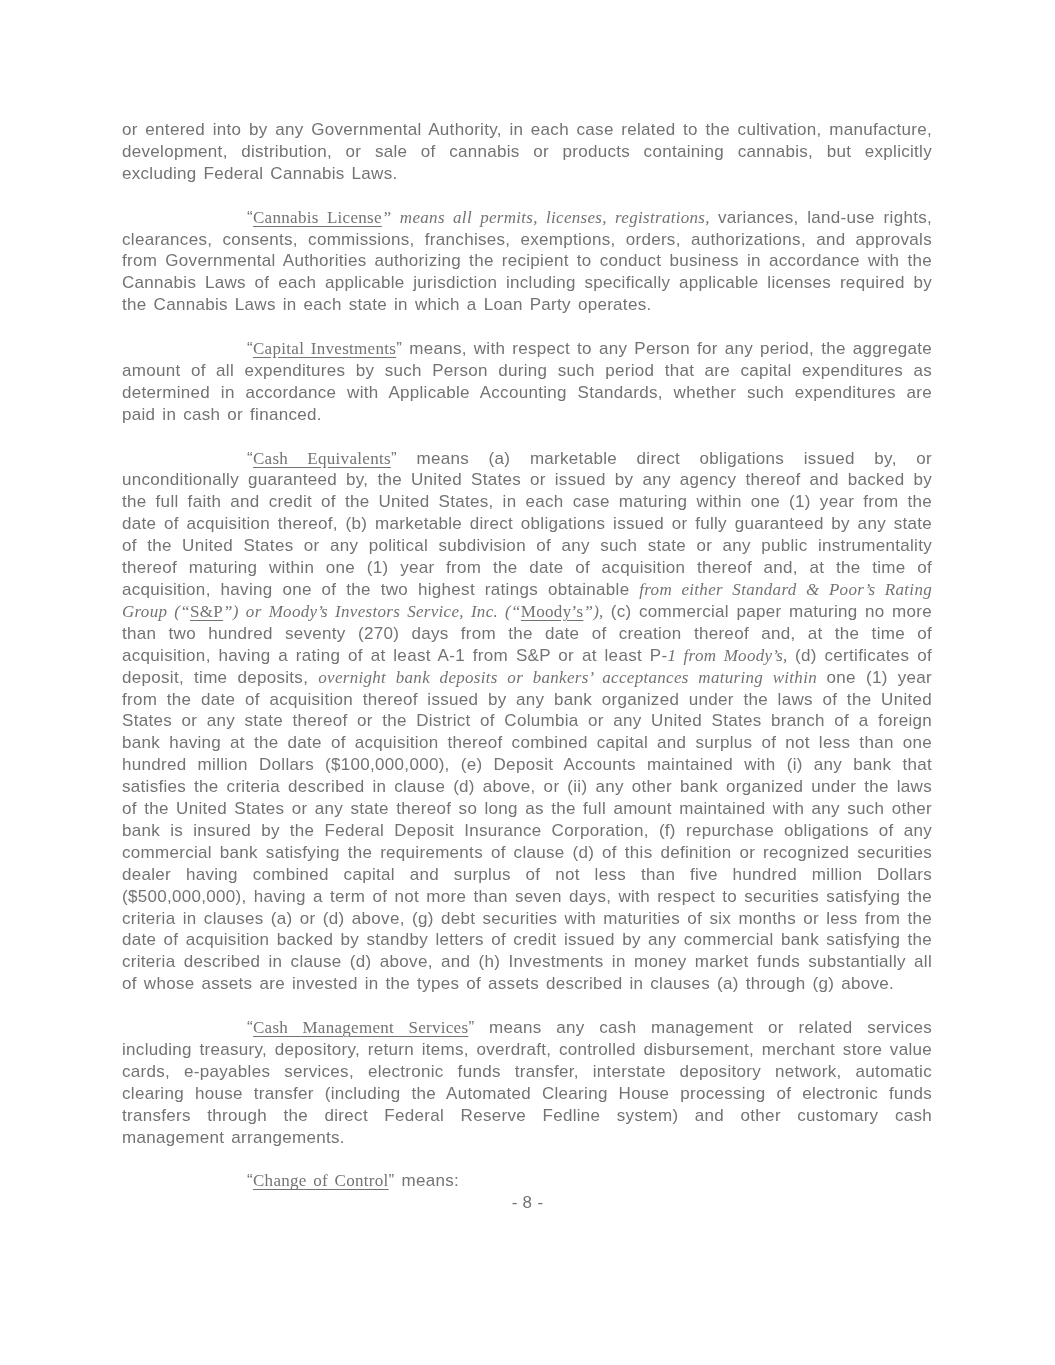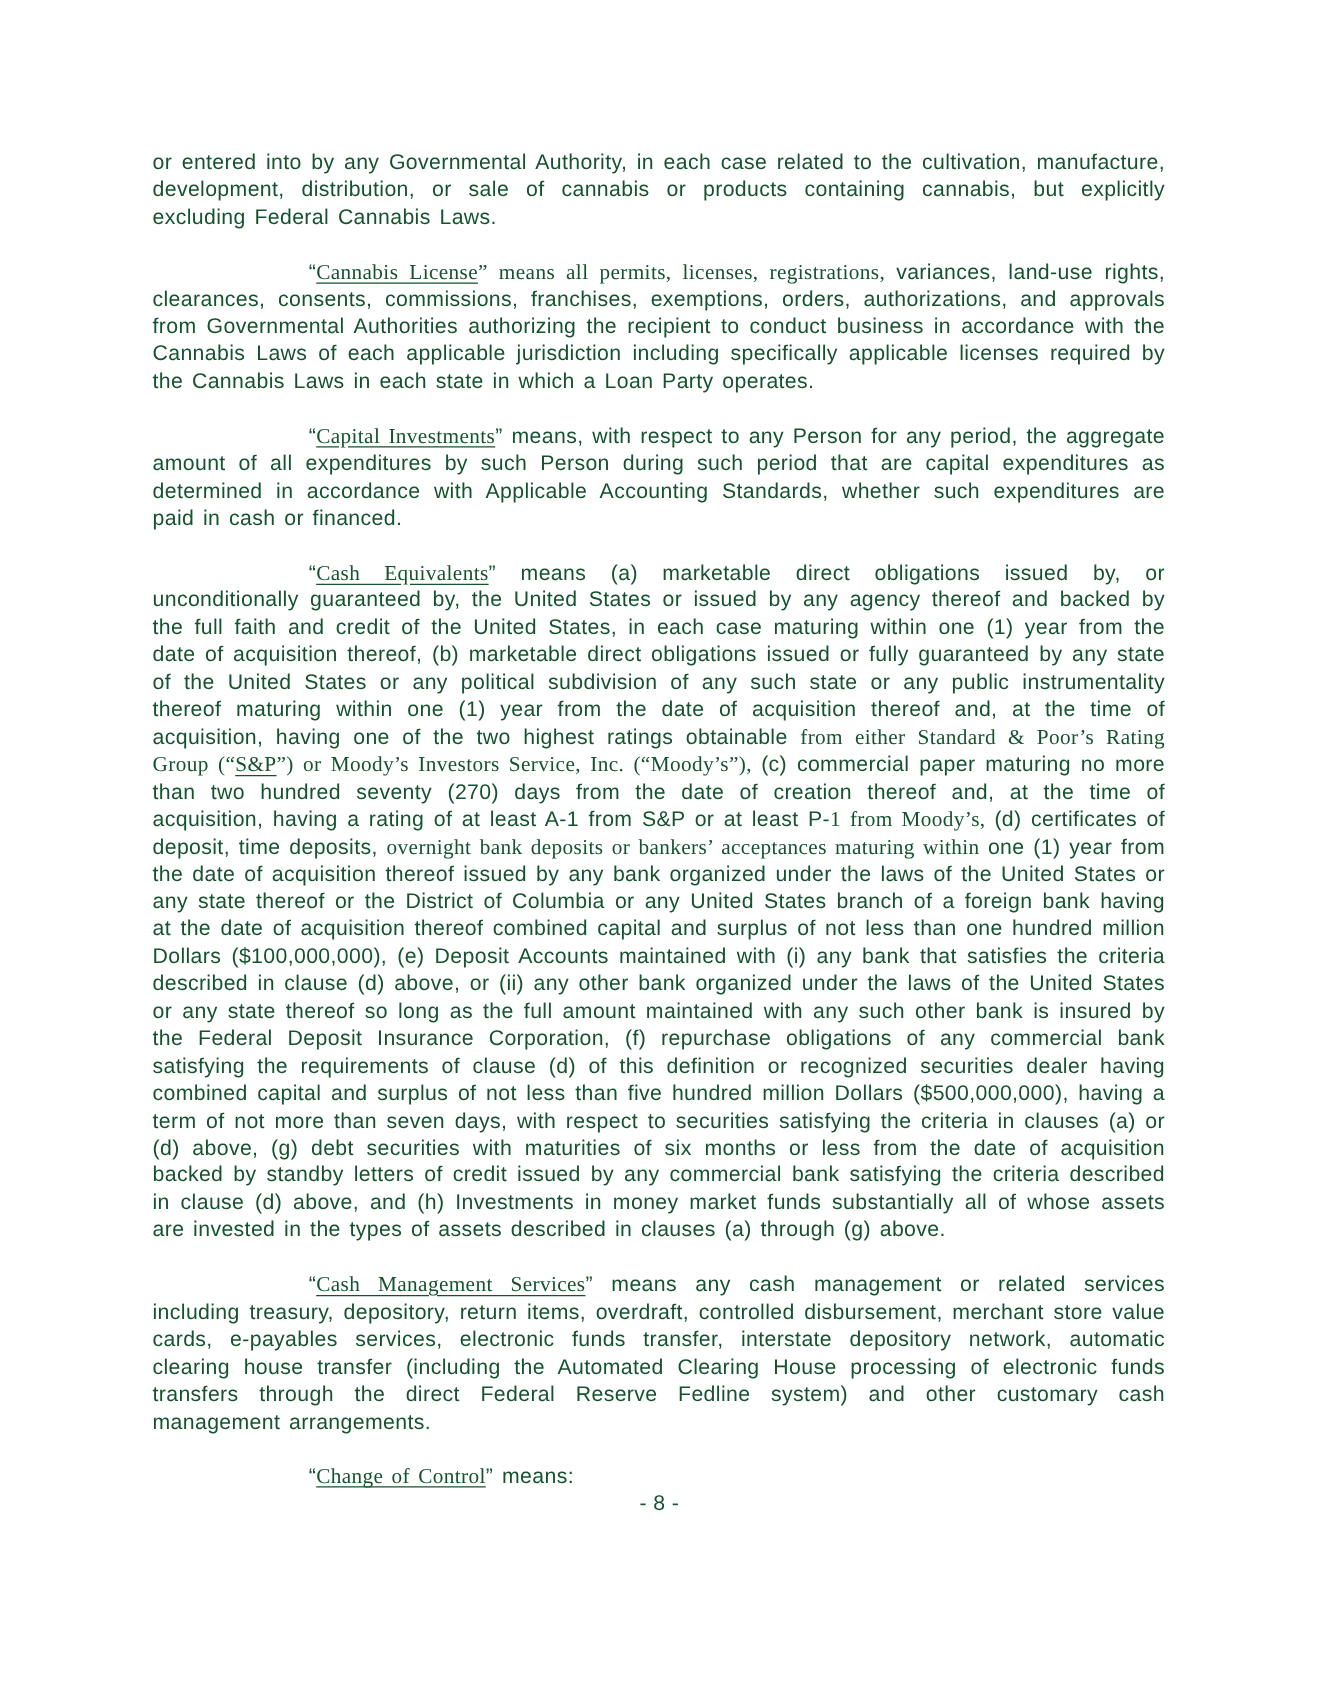--- a/index.html
+++ b/index.html
@@ -7,21 +7,21 @@
     padding: 0;
     background: #ffffff;
   }
   .page {
     position: relative;
     width: 1055px;
     height: 1365px;
     background: #ffffff;
     overflow: hidden;
     font-family: "Liberation Sans", sans-serif;
-    color: #14532d;
+    color: #737373;
   }
   .content {
     position: absolute;
     top: 119px;
     left: 122px;
     width: 810px;
   }
   p.para {
     margin: 0 0 21.9px 0;
     font-size: 17px;
@@ -31,28 +31,30 @@
     word-spacing: 2px;
   }
   p.para.indent {
     text-indent: 125px;
   }
   p.para:last-child {
     margin-bottom: 12px;
   }
   .serif {
     font-family: "Liberation Serif", serif;
+    font-style: italic;
   }
   .term {
     text-decoration: underline;
     text-underline-offset: 3px;
     font-family: Liberation Serif, serif;
   }
   .term-serif {
     font-family: "Liberation Serif", serif;
+    text-decoration: underline;
     text-underline-offset: 3px;
   }
   .footer {
     position: absolute;
     top: 1193px;
     left: 0;
     width: 100%;
     text-align: center;
     font-size: 17px;
     letter-spacing: 0.3px;

